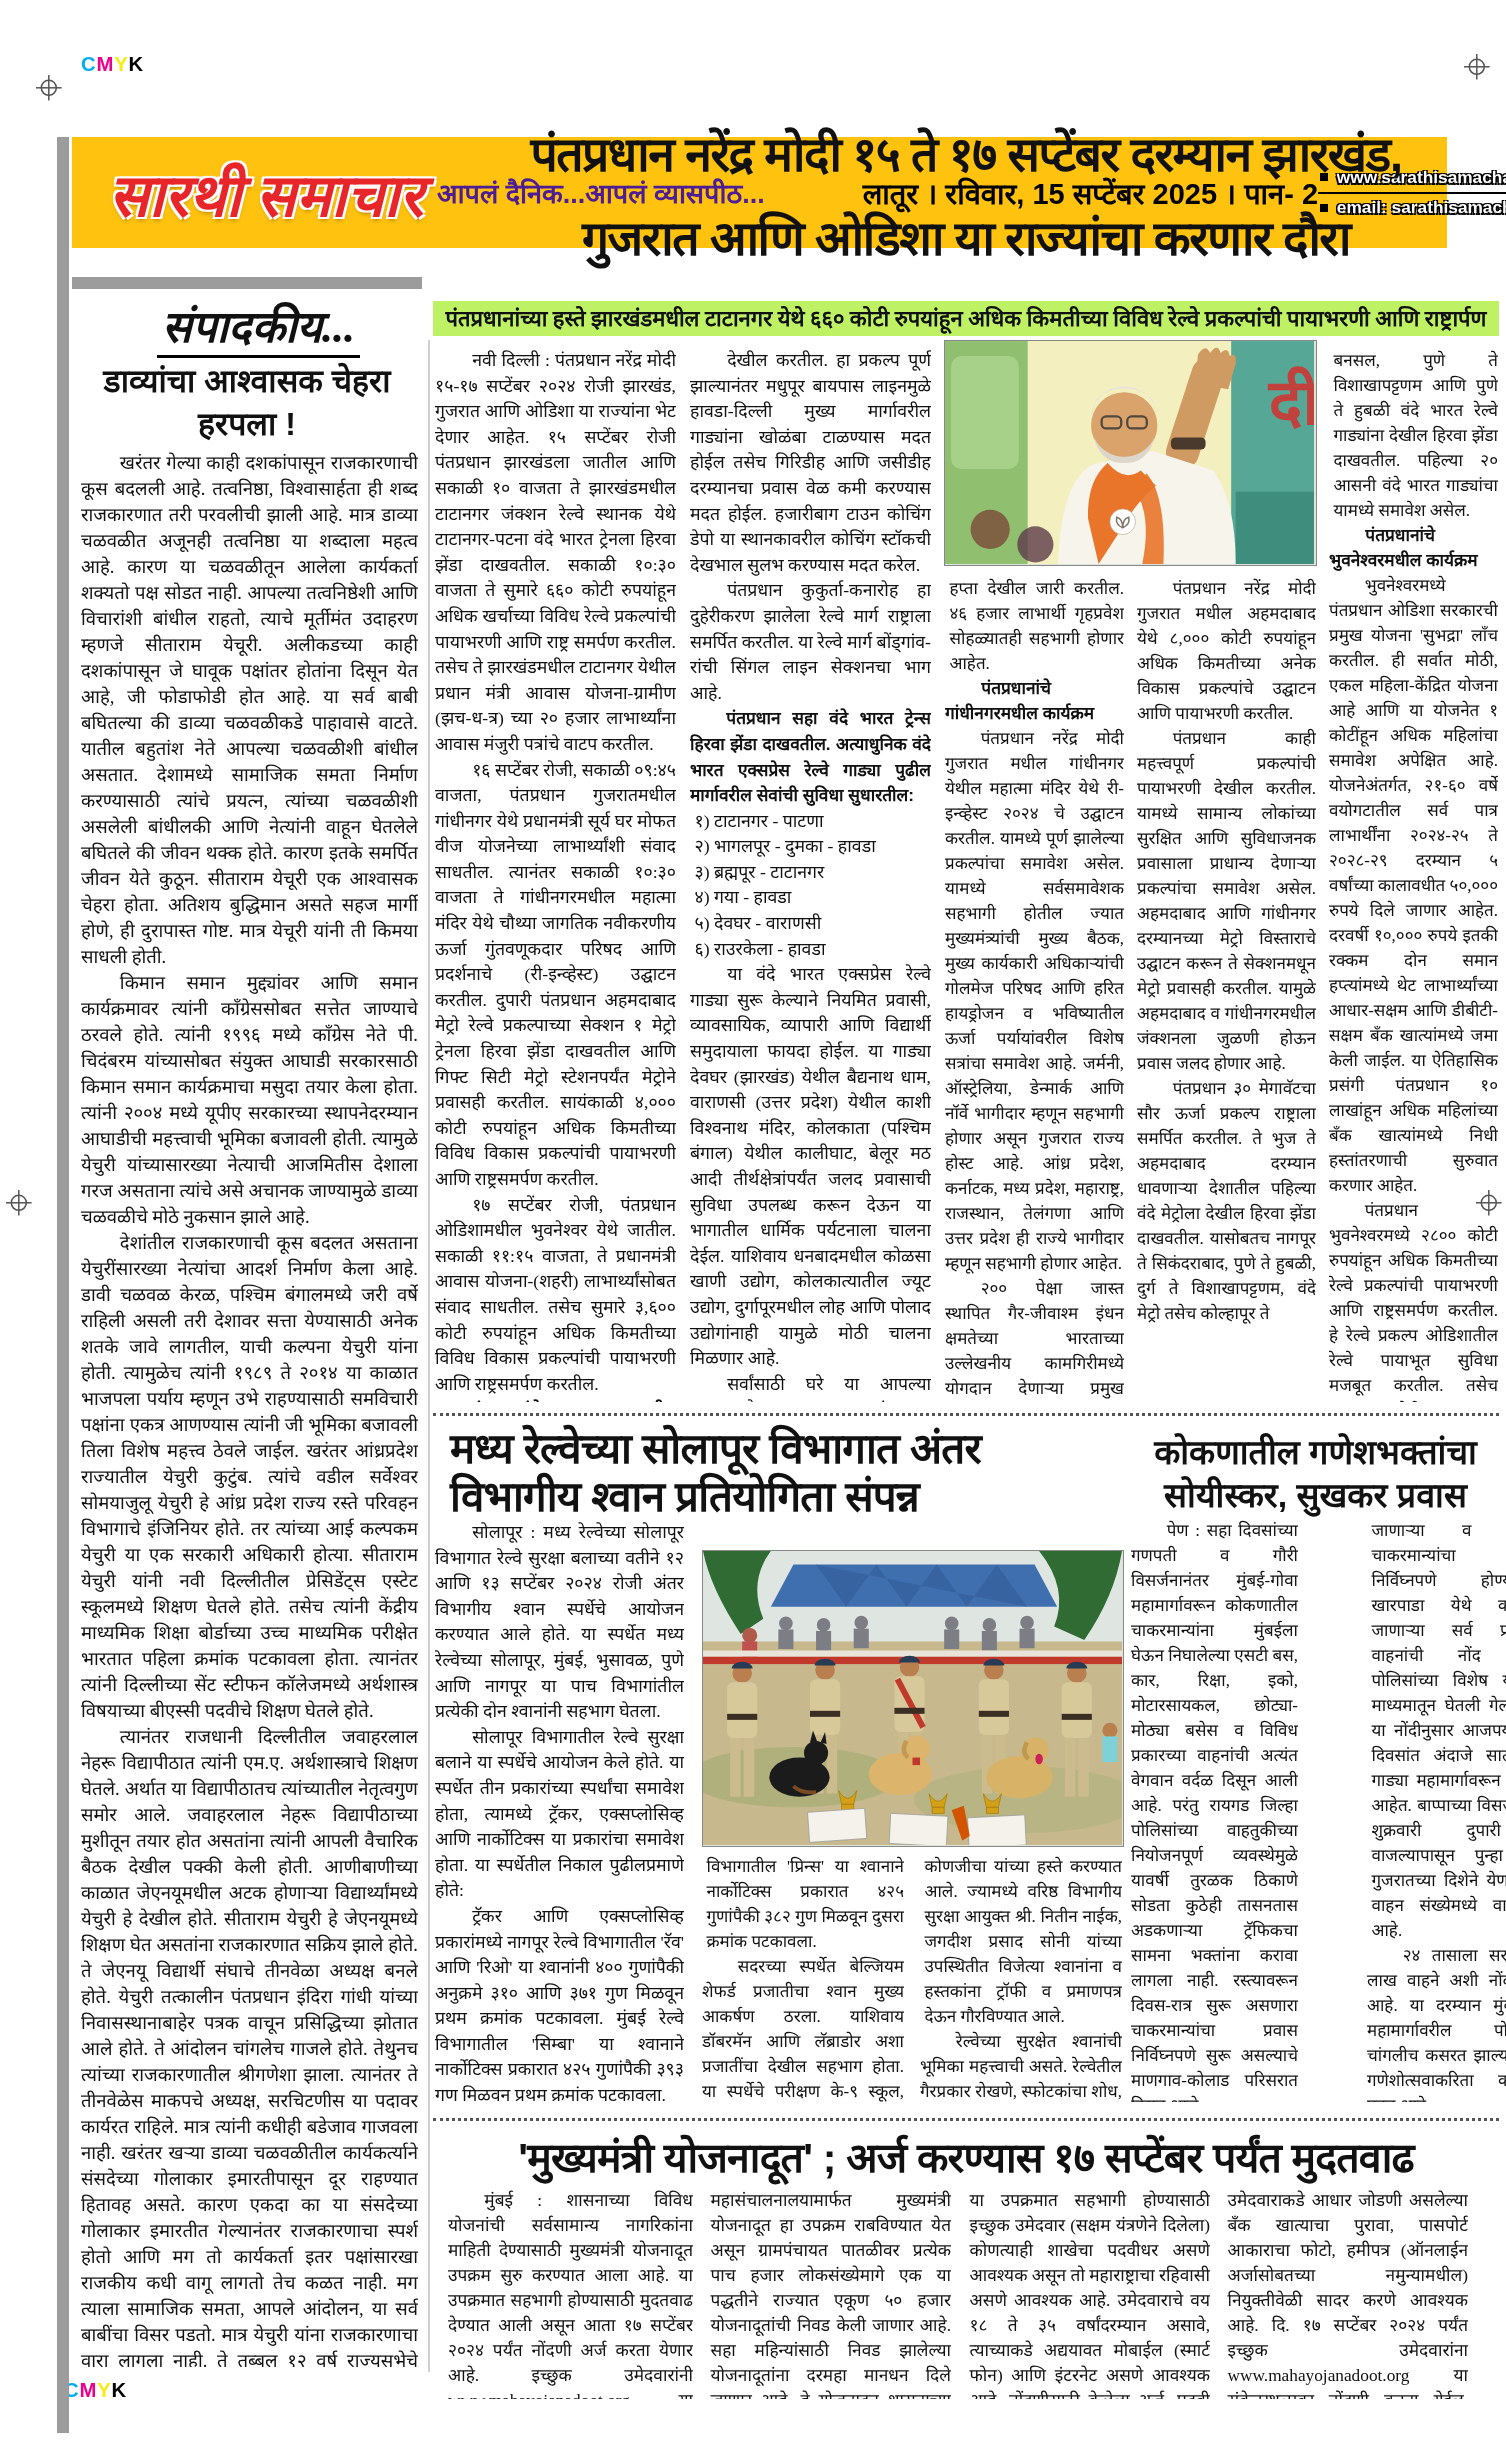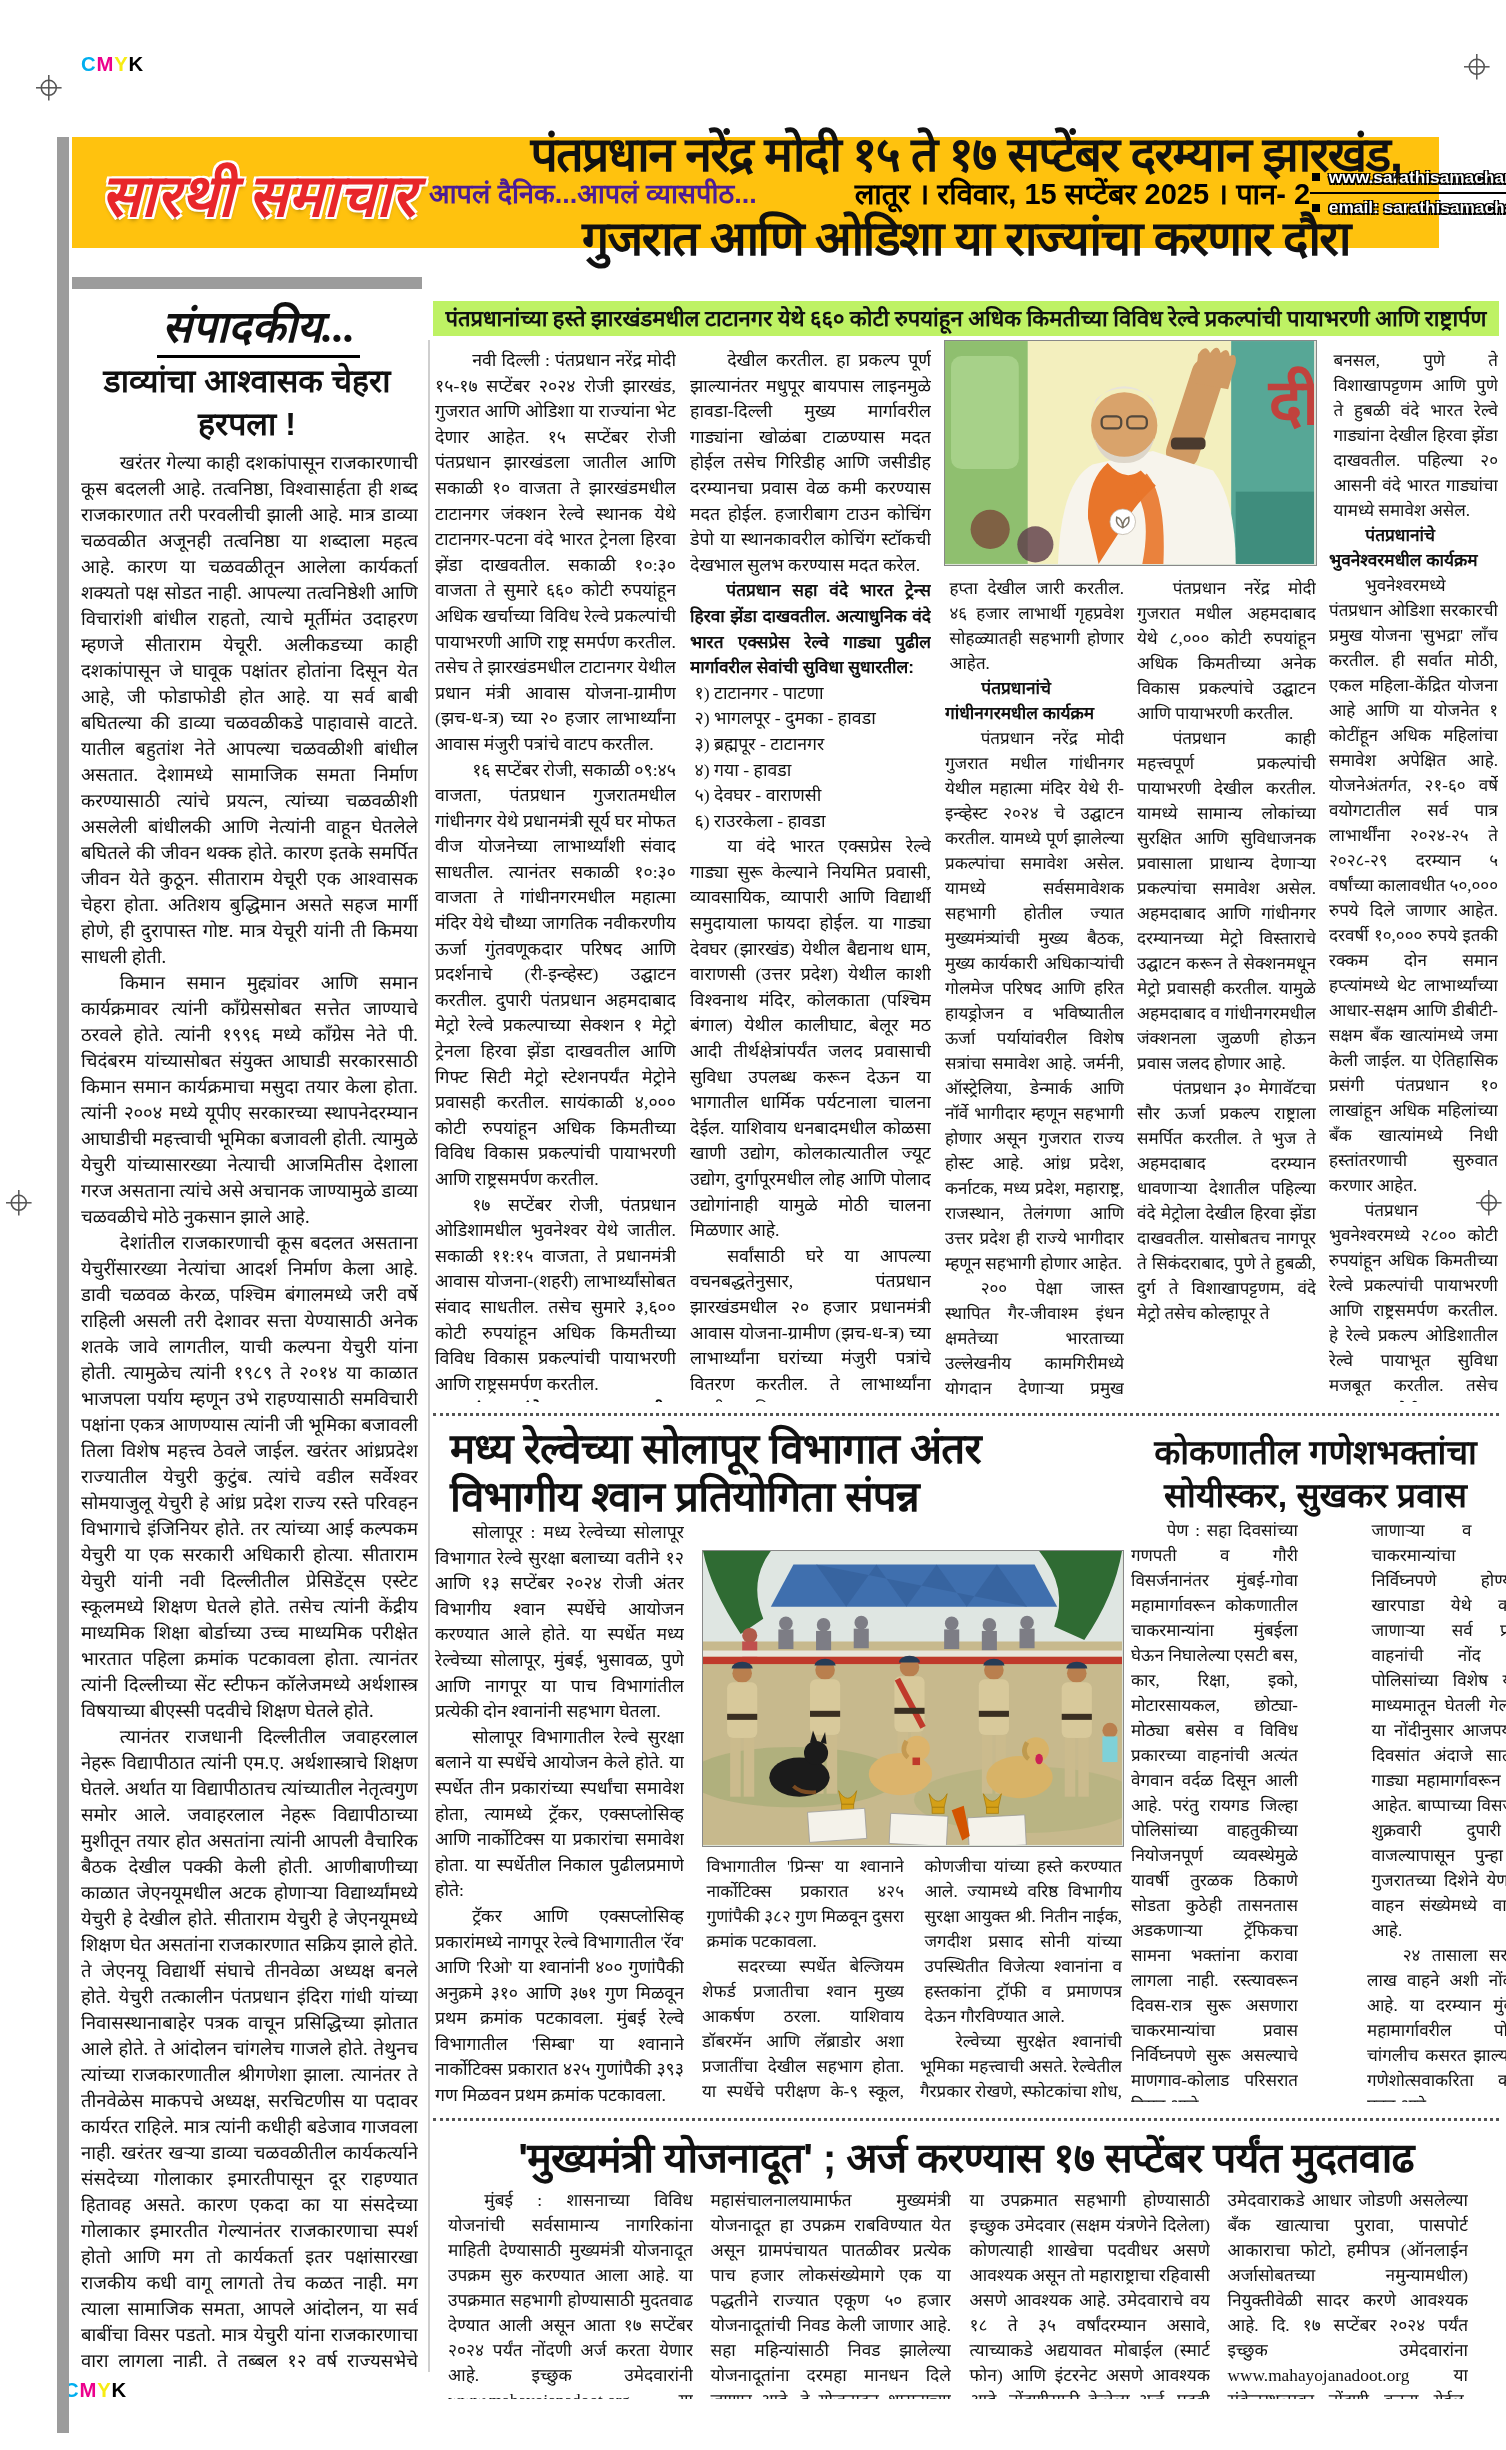--- a/index.html
+++ b/index.html
@@ -5,21 +5,21 @@
   html,body{margin:0;padding:0;background:#ffffff;}
   #page{position:relative;width:1506px;height:2450px;background:#ffffff;overflow:hidden;
         font-family:"Liberation Serif","DejaVu Serif",serif;color:#111;}
   .abs{position:absolute;}
   
   .cmyk{font-family:"Liberation Sans","DejaVu Sans",sans-serif;font-weight:bold;font-size:20.3px;letter-spacing:0.8px;}
   .cmyk b{font-weight:bold;}
   .c1{color:#00AEEF}.c2{color:#EC008C}.c3{color:#F7EC13}.c4{color:#000}
   .regmark{width:25.6px;height:25.6px;}
   
-  .masthead{left:72px;top:137px;width:1367px;height:111px;background:#FFC20E;display:flex;align-items:center;}
+  .masthead{left:72px;top:137px;width:1367px;height:111px;background:#FFC20E;display:flex;align-items:center;padding-left:8px;}
   .logo{font-family:"Liberation Serif","DejaVu Serif",serif;font-style:italic;font-weight:900;font-size:59px;
         color:#E8262A;margin-left:29px;white-space:nowrap;
         text-shadow:-2.3px -2.3px 0 #fff,2.3px -2.3px 0 #fff,-2.3px 2.3px 0 #fff,2.3px 2.3px 0 #fff,0 3px 4.5px rgba(0,0,0,.35);}
   .tagline{font-weight:bold;font-size:27px;color:#4c1d95;margin-left:13.6px;white-space:nowrap;font-family:"Liberation Sans",sans-serif;}
   .dateline{font-family:"Liberation Sans","DejaVu Sans",sans-serif;font-weight:800;font-size:29px;color:#000;
         margin-left:98px;white-space:nowrap;}
   .mh-contact{margin-left:auto;margin-right:19.6px;font-family:"Liberation Sans",sans-serif;font-weight:bold;font-size:17.3px;color:#fff;}
   .mh-row{display:flex;align-items:center;padding:3.8px 1.5px;white-space:nowrap;
         text-shadow:-1.5px -1.5px 0 #000,1.5px -1.5px 0 #000,-1.5px 1.5px 0 #000,1.5px 1.5px 0 #000;}
   .mh-row.first{border-bottom:2.3px solid #000;}
@@ -157,20 +157,21 @@
 
   <div class="col btxt" style="left:435px;top:348px;width:241px;height:1054px;">
     <p>नवी दिल्ली : पंतप्रधान नरेंद्र मोदी १५-१७ सप्टेंबर २०२४ रोजी झारखंड, गुजरात आणि ओडिशा या राज्यांना भेट देणार आहेत. १५ सप्टेंबर रोजी पंतप्रधान झारखंडला जातील आणि सकाळी १० वाजता ते झारखंडमधील टाटानगर जंक्शन रेल्वे स्थानक येथे टाटानगर-पटना वंदे भारत ट्रेनला हिरवा झेंडा दाखवतील. सकाळी १०:३० वाजता ते सुमारे ६६० कोटी रुपयांहून अधिक खर्चाच्या विविध रेल्वे प्रकल्पांची पायाभरणी आणि राष्ट्र समर्पण करतील. तसेच ते झारखंडमधील टाटानगर येथील प्रधान मंत्री आवास योजना-ग्रामीण (झच-ध-त्र) च्या २० हजार लाभार्थ्यांना आवास मंजुरी पत्रांचे वाटप करतील.</p>
     <p>१६ सप्टेंबर रोजी, सकाळी ०९:४५ वाजता, पंतप्रधान गुजरातमधील गांधीनगर येथे प्रधानमंत्री सूर्य घर मोफत वीज योजनेच्या लाभार्थ्यांशी संवाद साधतील. त्यानंतर सकाळी १०:३० वाजता ते गांधीनगरमधील महात्मा मंदिर येथे चौथ्या जागतिक नवीकरणीय ऊर्जा गुंतवणूकदार परिषद आणि प्रदर्शनाचे (री-इन्व्हेस्ट) उद्घाटन करतील. दुपारी पंतप्रधान अहमदाबाद मेट्रो रेल्वे प्रकल्पाच्या सेक्शन १ मेट्रो ट्रेनला हिरवा झेंडा दाखवतील आणि गिफ्ट सिटी मेट्रो स्टेशनपर्यंत मेट्रोने प्रवासही करतील. सायंकाळी ४,००० कोटी रुपयांहून अधिक किमतीच्या विविध विकास प्रकल्पांची पायाभरणी आणि राष्ट्रसमर्पण करतील.</p>
     <p>१७ सप्टेंबर रोजी, पंतप्रधान ओडिशामधील भुवनेश्वर येथे जातील. सकाळी ११:१५ वाजता, ते प्रधानमंत्री आवास योजना-(शहरी) लाभार्थ्यांसोबत संवाद साधतील. तसेच सुमारे ३,६०० कोटी रुपयांहून अधिक किमतीच्या विविध विकास प्रकल्पांची पायाभरणी आणि राष्ट्रसमर्पण करतील.</p>
     <p class="subh">पंतप्रधानांचे टाटा नगरमधील कार्यक्रम</p>
 
   </div>
   <div class="col btxt" style="left:690px;top:348px;width:241px;height:1054px;">
     <p>देखील करतील. हा प्रकल्प पूर्ण झाल्यानंतर मधुपूर बायपास लाइनमुळे हावडा-दिल्ली मुख्य मार्गावरील गाड्यांना खोळंबा टाळण्यास मदत होईल तसेच गिरिडीह आणि जसीडीह दरम्यानचा प्रवास वेळ कमी करण्यास मदत होईल. हजारीबाग टाउन कोचिंग डेपो या स्थानकावरील कोचिंग स्टॉकची देखभाल सुलभ करण्यास मदत करेल.</p>
+    <p>पंतप्रधान कुकुर्ता-कनारोह हा दुहेरीकरण झालेला रेल्वे मार्ग राष्ट्राला समर्पित करतील. या रेल्वे मार्ग बोंड्गांव-रांची सिंगल लाइन सेक्शनचा भाग आहे.</p>
     <p class="subh">पंतप्रधान सहा वंदे भारत ट्रेन्स हिरवा झेंडा दाखवतील. अत्याधुनिक वंदे भारत एक्सप्रेस रेल्वे गाड्या पुढील मार्गावरील सेवांची सुविधा सुधारतील:</p>
     <p class="li">१) टाटानगर - पाटणा</p>
     <p class="li">२) भागलपूर - दुमका - हावडा</p>
     <p class="li">३) ब्रह्मपूर - टाटानगर</p>
     <p class="li">४) गया - हावडा</p>
     <p class="li">५) देवघर - वाराणसी</p>
     <p class="li">६) राउरकेला - हावडा</p>
     <p>या वंदे भारत एक्सप्रेस रेल्वे गाड्या सुरू केल्याने नियमित प्रवासी, व्यावसायिक, व्यापारी आणि विद्यार्थी समुदायाला फायदा होईल. या गाड्या देवघर (झारखंड) येथील बैद्यनाथ धाम, वाराणसी (उत्तर प्रदेश) येथील काशी विश्वनाथ मंदिर, कोलकाता (पश्चिम बंगाल) येथील कालीघाट, बेलूर मठ आदी तीर्थक्षेत्रांपर्यंत जलद प्रवासाची सुविधा उपलब्ध करून देऊन या भागातील धार्मिक पर्यटनाला चालना देईल. याशिवाय धनबादमधील कोळसा खाणी उद्योग, कोलकात्यातील ज्यूट उद्योग, दुर्गापूरमधील लोह आणि पोलाद उद्योगांनाही यामुळे मोठी चालना मिळणार आहे.</p>
     <p>सर्वांसाठी घरे या आपल्या वचनबद्धतेनुसार, पंतप्रधान झारखंडमधील २० हजार प्रधानमंत्री आवास योजना-ग्रामीण (झच-ध-त्र) च्या लाभार्थ्यांना घरांच्या मंजुरी पत्रांचे वितरण करतील. ते लाभार्थ्यांना मदतीचा पहिला</p>
   </div>

